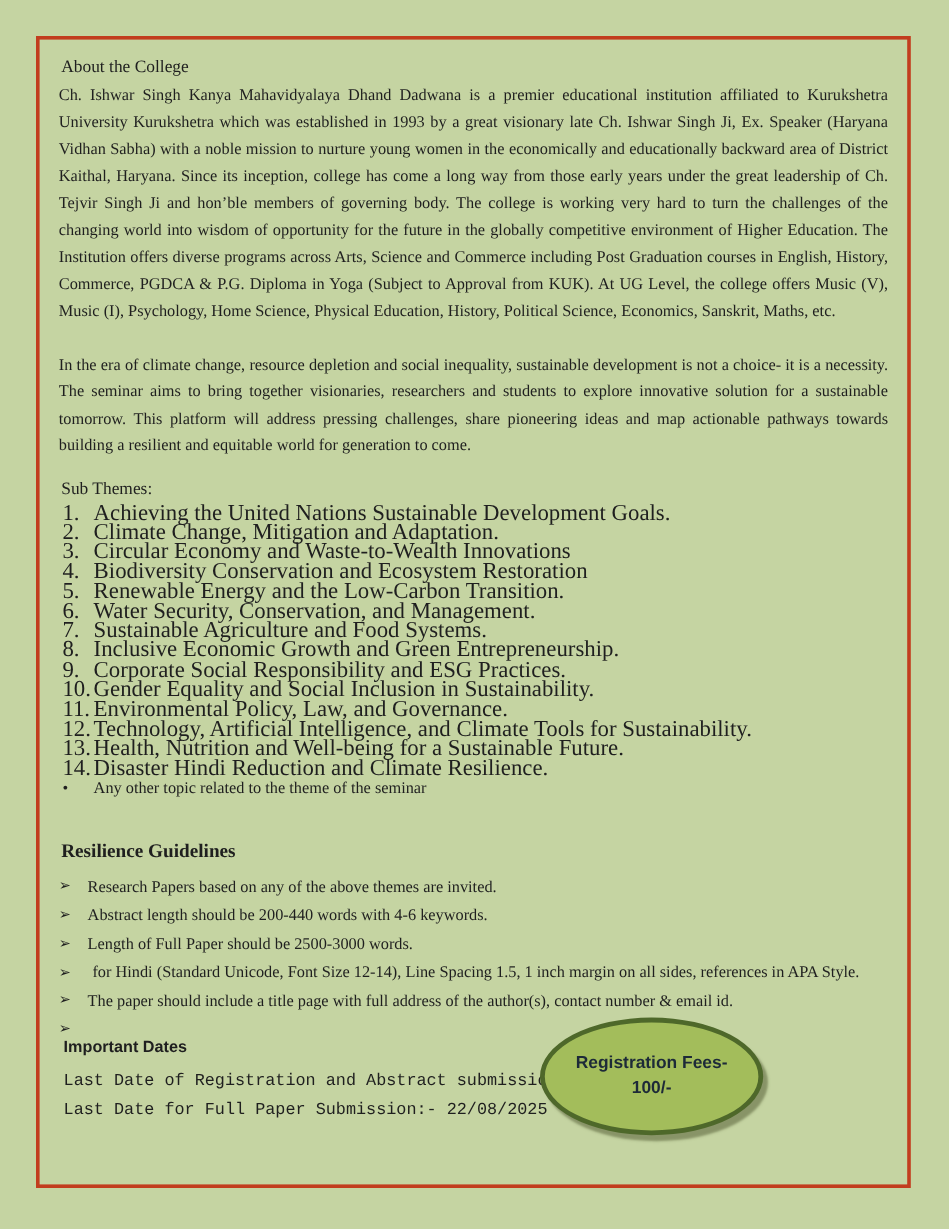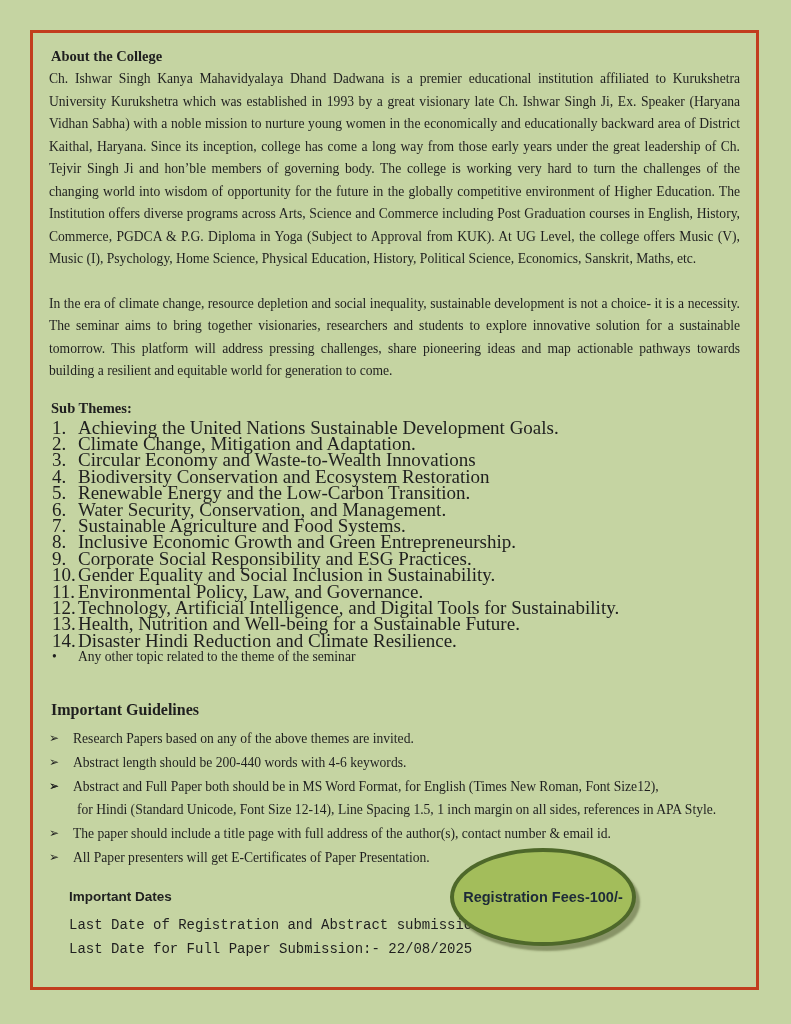--- a/index.html
+++ b/index.html
@@ -14,21 +14,21 @@
   html,body{background:var(--bg-color);}
   body{
     width:791px;height:1024px;position:relative;overflow:hidden;
     font-family:"Liberation Serif", serif;color:var(--text-color);
   }
   .page-frame{
     position:absolute;left:30px;top:30px;width:729px;height:960px;
     border:3px solid var(--border-color);
     padding:14px 16px 10px 16px;overflow:hidden;
   }
-  h3.sec-head{font-size:14.5px;font-weight:bold;line-height:18px;margin:0 0 3px 2px;}
+  h3.sec-head{font-size:14.5px;font-weight:normal;line-height:18px;margin:0 0 3px 2px;}
   p.body-text{
     font-size:13.6px;line-height:22.5px;text-align:justify;
   }
   .gap-lg{margin-top:22px;}
   .gap-md{margin-top:16px;}
   
   ol.themes{list-style:none;counter-reset:st;margin-top:2px;}
   ol.themes li{
     counter-increment:st;position:relative;padding-left:29px;
     font-size:19px;line-height:16.4px;
@@ -44,31 +44,31 @@
   h2.guide-head{font-size:16px;font-weight:bold;line-height:20px;margin:34px 0 10px 2px;}
   .g-row{
     position:relative;padding-left:24px;font-size:13.6px;line-height:17px;
     margin-bottom:7px;
   }
   .g-row .arrow{position:absolute;left:0;top:0;font-size:12px;}
   .g-cont{
     padding-left:28px;font-size:13.6px;line-height:17px;margin:-1px 0 7px 0;
   }
   
-  .dates{margin-top:22px;font-family:"Liberation Sans", sans-serif;margin-left:20px;}
+  .dates{margin-top:22px;font-family:"Liberation Sans", sans-serif;margin-left:4px;}
   .dates .d-head{font-size:13.5px;font-weight:bold;line-height:18px;margin-bottom:7px;}
   .dates .d-line{font-size:14px;line-height:24px;font-family:Liberation Mono, monospace;}
   
   .badge{
     position:absolute;left:450px;top:848px;width:186px;height:98px;
     background:var(--badge-fill);
     border:4px solid var(--badge-border);
     border-radius:50%;
     box-shadow:4px 5px 2px rgba(85,95,55,0.55);
-    display:flex;flex-direction:row;align-items:center;justify-content:center;
+    display:flex;flex-direction:column;align-items:center;justify-content:center;
     font-family:"Liberation Sans", sans-serif;font-weight:bold;font-size:14.5px;
     line-height:21px;color:var(--badge-text);text-align:center;
   }
 </style>
 </head>
 <body>
 
 <div class="page-frame">
 
   <section>
@@ -87,55 +87,54 @@
       <li><span>Climate Change, Mitigation and Adaptation.</span></li>
       <li><span>Circular Economy and Waste-to-Wealth Innovations</span></li>
       <li><span>Biodiversity Conservation and Ecosystem Restoration</span></li>
       <li><span>Renewable Energy and the Low-Carbon Transition.</span></li>
       <li><span>Water Security, Conservation, and Management.</span></li>
       <li><span>Sustainable Agriculture and Food Systems.</span></li>
       <li><span>Inclusive Economic Growth and Green Entrepreneurship.</span></li>
       <li><span>Corporate Social Responsibility and ESG Practices.</span></li>
       <li><span>Gender Equality and Social Inclusion in Sustainability.</span></li>
       <li><span>Environmental Policy, Law, and Governance.</span></li>
-      <li><span>Technology, Artificial Intelligence, and Digital Tools for Sustainability.</span></li>
+      <li><span>Technology, Artificial Intelligence, and Climate Tools for Sustainability.</span></li>
       <li><span>Health, Nutrition and Well-being for a Sustainable Future.</span></li>
       <li><span>Disaster Hindi Reduction and Climate Resilience.</span></li>
     </ol>
     <div class="theme-bullet-row">
       <span class="dot">•</span>
       <span>Any other topic related to the theme of the seminar</span>
     </div>
   </section>
 
   <section>
-    <h2 class="guide-head">Important Guidelines</h2>
+    <h2 class="guide-head">Resilience Guidelines</h2>
     <div class="g-row">
       <span class="arrow">➢</span>
       <span>Research Papers based on any of the above themes are invited.</span>
     </div>
     <div class="g-row">
       <span class="arrow">➢</span>
       <span>Abstract length should be 200-440 words with 4-6 keywords.</span>
     </div>
     <div class="g-row">
       <span class="arrow">➢</span>
+      <span>Length of Full Paper should be 2500-3000 words.</span>
     </div>
     <div class="g-row">
       <span class="arrow">➢</span>
-      <span>Abstract and Full Paper both should be in MS Word Format, for English (Times New Roman, Font Size12),</span>
     </div>
     <div class="g-cont">for Hindi (Standard Unicode, Font Size 12-14), Line Spacing 1.5, 1 inch margin on all sides, references in APA Style.</div>
     <div class="g-row">
       <span class="arrow">➢</span>
       <span>The paper should include a title page with full address of the author(s), contact number &amp; email id.</span>
     </div>
     <div class="g-row">
       <span class="arrow">➢</span>
-      <span>All Paper presenters will get E-Certificates of Paper Presentation.</span>
     </div>
   </section>
 
   <section class="dates">
     <div class="d-head">Important Dates</div>
     <div class="d-line">Last Date of Registration and Abstract submission: - 20/08/2025</div>
     <div class="d-line">Last Date for Full Paper Submission:- 22/08/2025</div>
   </section>
 
 </div>

